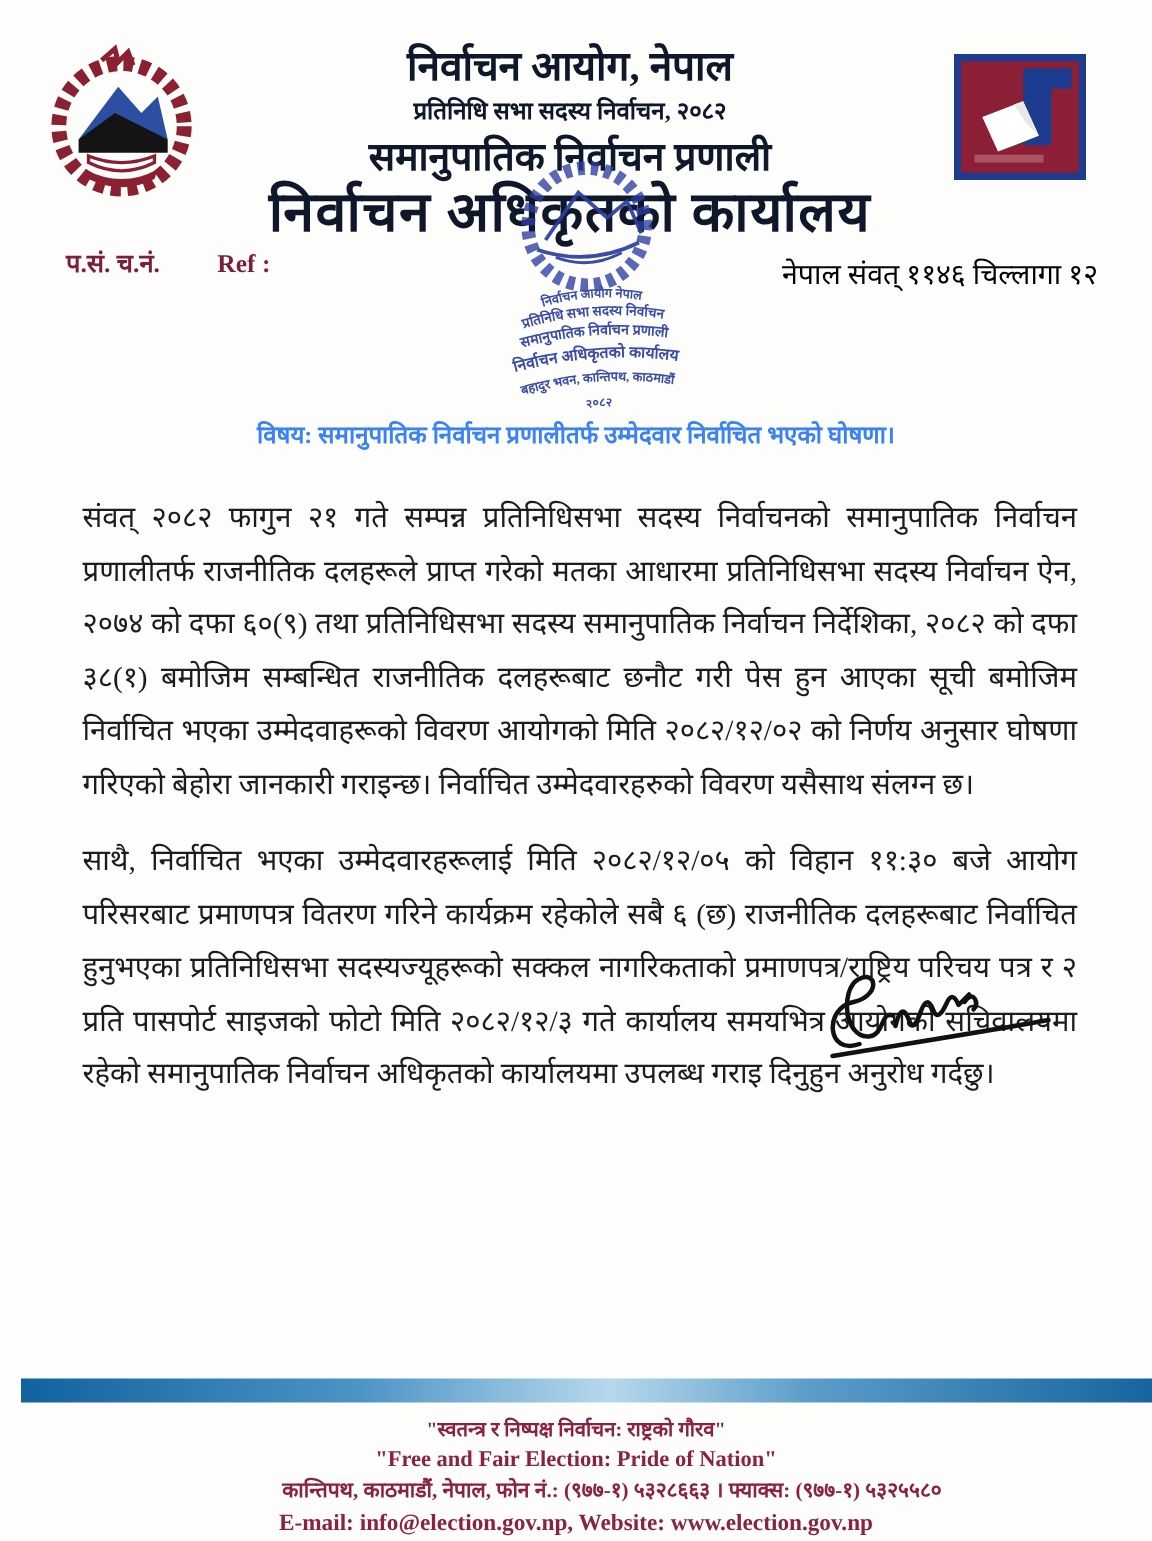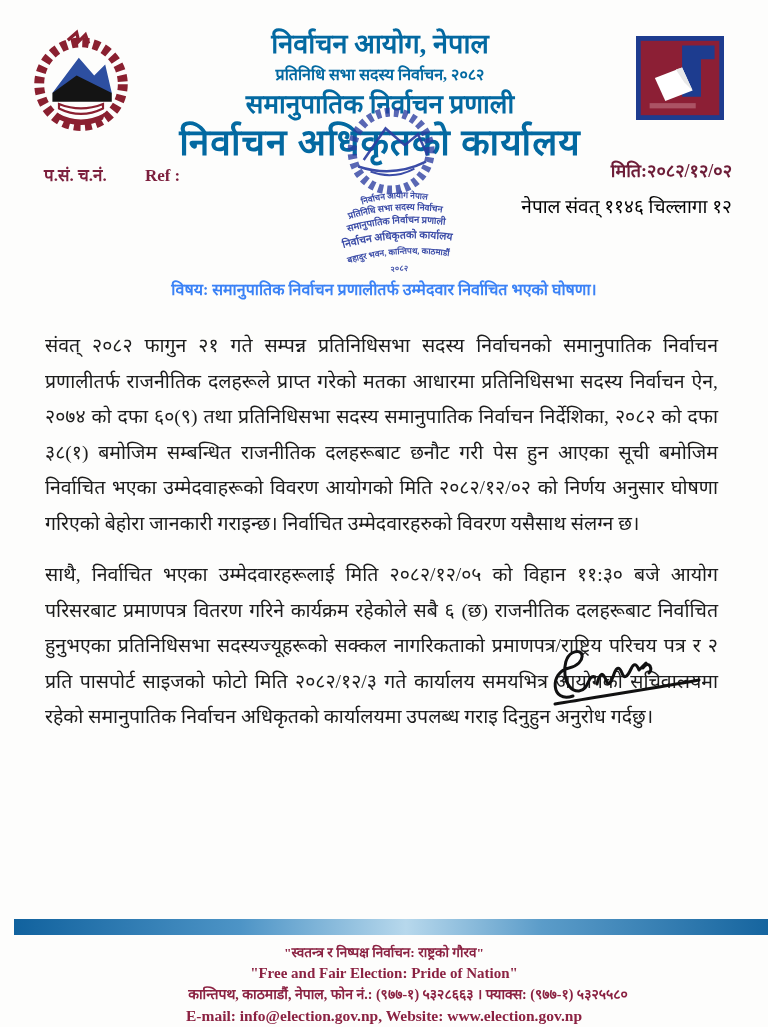--- a/index.html
+++ b/index.html
@@ -7,40 +7,40 @@
     width:768px;height:1027px;position:relative;overflow:hidden;
     background:#fdfdfc;
     font-family:"Liberation Serif","DejaVu Serif",serif;
     color:#1e1e1e;
   }
   .page{position:absolute;inset:0;}
 
   
   .emblem-left{position:absolute;left:26px;top:26px;width:110px;height:112px;}
   .logo-right{position:absolute;right:44px;top:36px;width:88px;height:84px;}
-  .header-center{position:absolute;left:120px;top:28px;width:520px;text-align:center;color:#0369a1;}
+  .header-center{position:absolute;left:120px;top:28px;width:520px;text-align:center;color:#0f172a;}
   .h-l1{font-size:27px;font-weight:bold;line-height:33px;}
   .h-l2{font-size:16px;font-weight:bold;line-height:27px;}
   .h-l3{font-size:26px;font-weight:bold;line-height:33px;}
   .h-l4{font-size:37px;font-weight:bold;line-height:44px;letter-spacing:1px;}
 
   .ref-row{position:absolute;left:44px;top:163px;font-size:17px;font-weight:bold;color:#7c1f3d;}
   .ref-row .ref-en{margin-left:34px;}
   .date-block{position:absolute;right:36px;top:158px;text-align:right;}
   .date-l1{font-size:18px;font-weight:bold;color:#6d1d38;}
   .date-l2{font-size:19px;color:#000000;margin-top:11px;}
 
   
   .stamp{position:absolute;left:293px;top:106px;width:202px;height:172px;
          transform:rotate(-4deg);opacity:.92;}
 
   
   .subject{position:absolute;left:0;top:278px;width:100%;text-align:center;
            font-size:16px;font-weight:bold;color:#3b82f6;}
-  .body-text{position:absolute;left:45px;right:50px;top:328px;
+  .body-text{position:absolute;left:55px;right:50px;top:328px;
              font-size:19.5px;line-height:35.5px;text-align:justify;color:#1c1c1c;}
   .body-text p{margin:0;}
   .body-text p + p{margin-top:16px;}
 
   
   .signature{position:absolute;left:543px;top:646px;width:178px;height:64px;}
   .sig-block{position:absolute;left:500px;top:704px;width:256px;text-align:center;color:#161616;}
   .sig-name{font-size:19px;}
   .sig-title{font-size:19px;margin-top:15px;}
 
@@ -82,21 +82,20 @@
     <polygon points="38,32 46,44 54,52 44,30" fill="#e8e8e8"></polygon>
     <rect x="13" y="64" width="44" height="5" fill="#b86a79" opacity="0.7"></rect>
   </svg>
 
   <div class="ref-row">
     <span>प.सं. च.नं.</span>
     <span class="ref-en">Ref :</span>
   </div>
 
   <div class="date-block">
-    <div class="date-l1">मिति:२०८२/१२/०२</div>
     <div class="date-l2">नेपाल संवत् ११४६ चिल्लागा १२</div>
   </div>
 
   <svg class="stamp" viewBox="0 0 200 172">
     <g stroke="#2b3da0" fill="none">
       <circle cx="100" cy="45" r="39" stroke-width="9" stroke-dasharray="5 4" opacity="0.85"></circle>
       <path d="M72,52 L96,22 L114,40 L128,30 L136,52" stroke-width="2.5"></path>
       <path d="M66,58 Q100,72 134,58" stroke-width="2.5"></path>
       <path d="M78,64 Q100,74 122,64" stroke-width="2"></path>
     </g>

